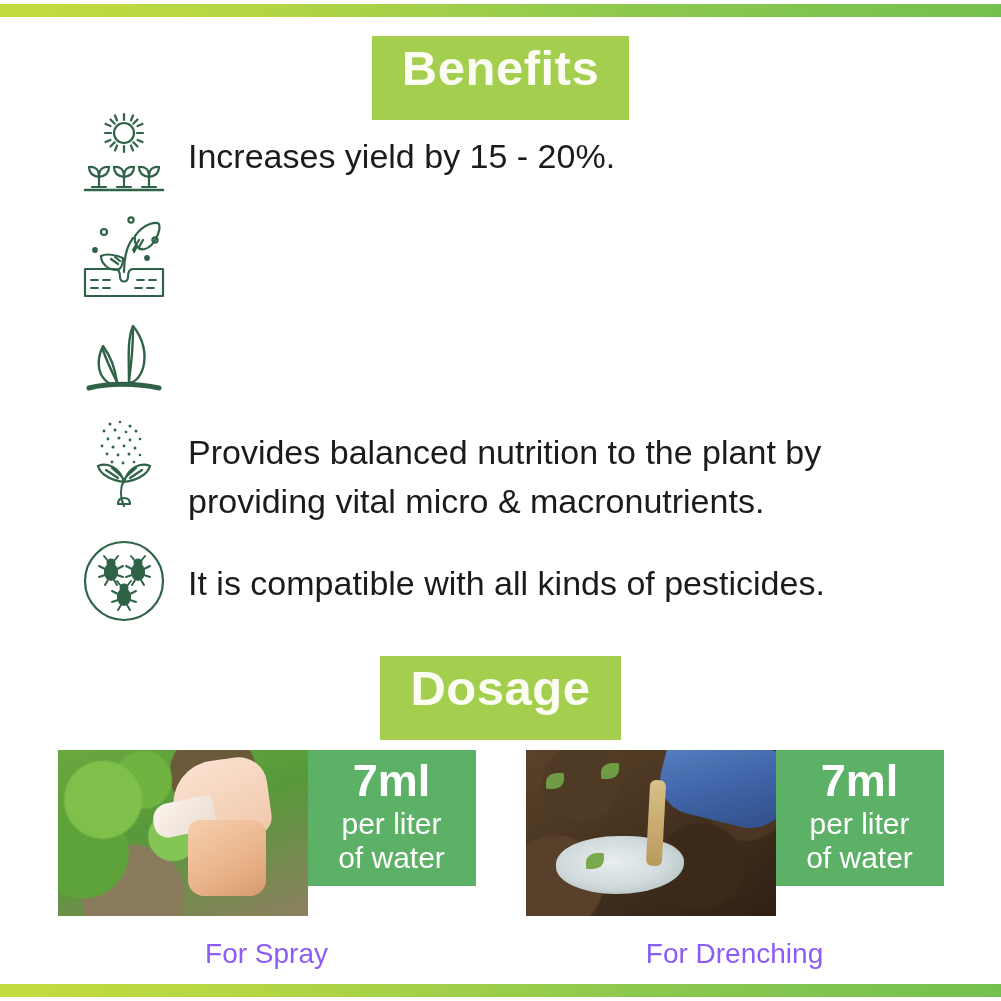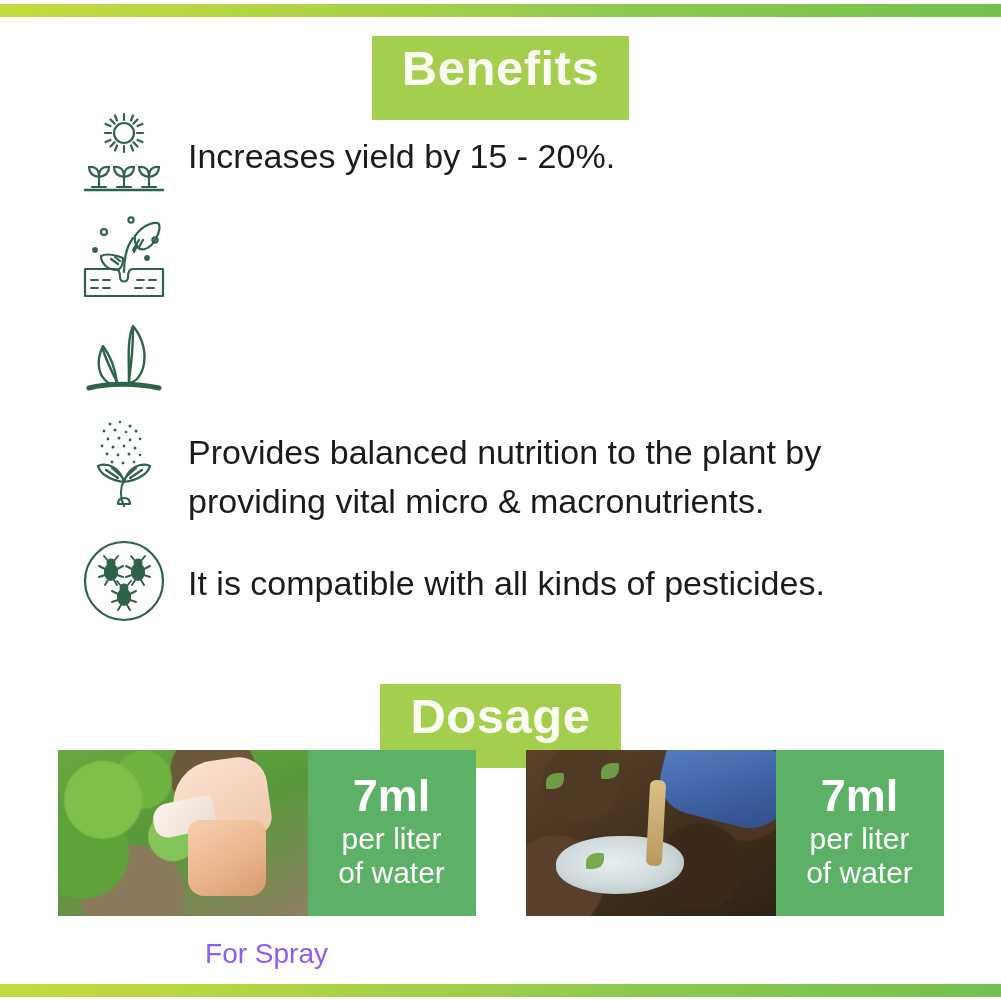--- a/index.html
+++ b/index.html
@@ -37,21 +37,21 @@
     display: inline-block;
     background: #a3ce4e;
     color: #fbfdf2;
     font-size: 49px;
     font-weight: bold;
     letter-spacing: 0.5px;
     padding: 7px 30px 26px 30px;
     line-height: 1.05;
   }
   #benefits-banner-wrap { top: 36px; }
-  #dosage-banner-wrap { top: 684px; }
+  #dosage-banner-wrap { top: 656px; }
 
   
   .benefits-list {
     position: absolute;
     top: 108px;
     left: 76px;
     width: 870px;
   }
   .benefit-row {
     display: flex;
@@ -107,21 +107,21 @@
     overflow: hidden;
   }
   .dose-photo {
     width: 250px;
     height: 166px;
     position: relative;
     overflow: hidden;
   }
   .dose-panel {
     width: 168px;
-    height: 166px;
+    height: 136px;
     background: #5cb167;
     color: #ffffff;
     display: flex;
     flex-direction: column;
     justify-content: center;
     align-items: center;
     text-align: center;
     padding-bottom: 4px;
     box-sizing: border-box;
   }
@@ -443,17 +443,18 @@
         <div class="sprout s3"></div>
         <div class="can"></div>
         <div class="pour"></div>
       </div>
       <div class="dose-panel">
         <div class="dose-amount">7ml</div>
         <div class="dose-unit-line">per liter</div>
         <div class="dose-unit-line">of water</div>
       </div>
     </div>
+    <div class="dose-caption">For Drenching</div>
   </div>
 
 </div>
 
 <div class="stripe stripe-bottom"></div>
 
 </body></html>

